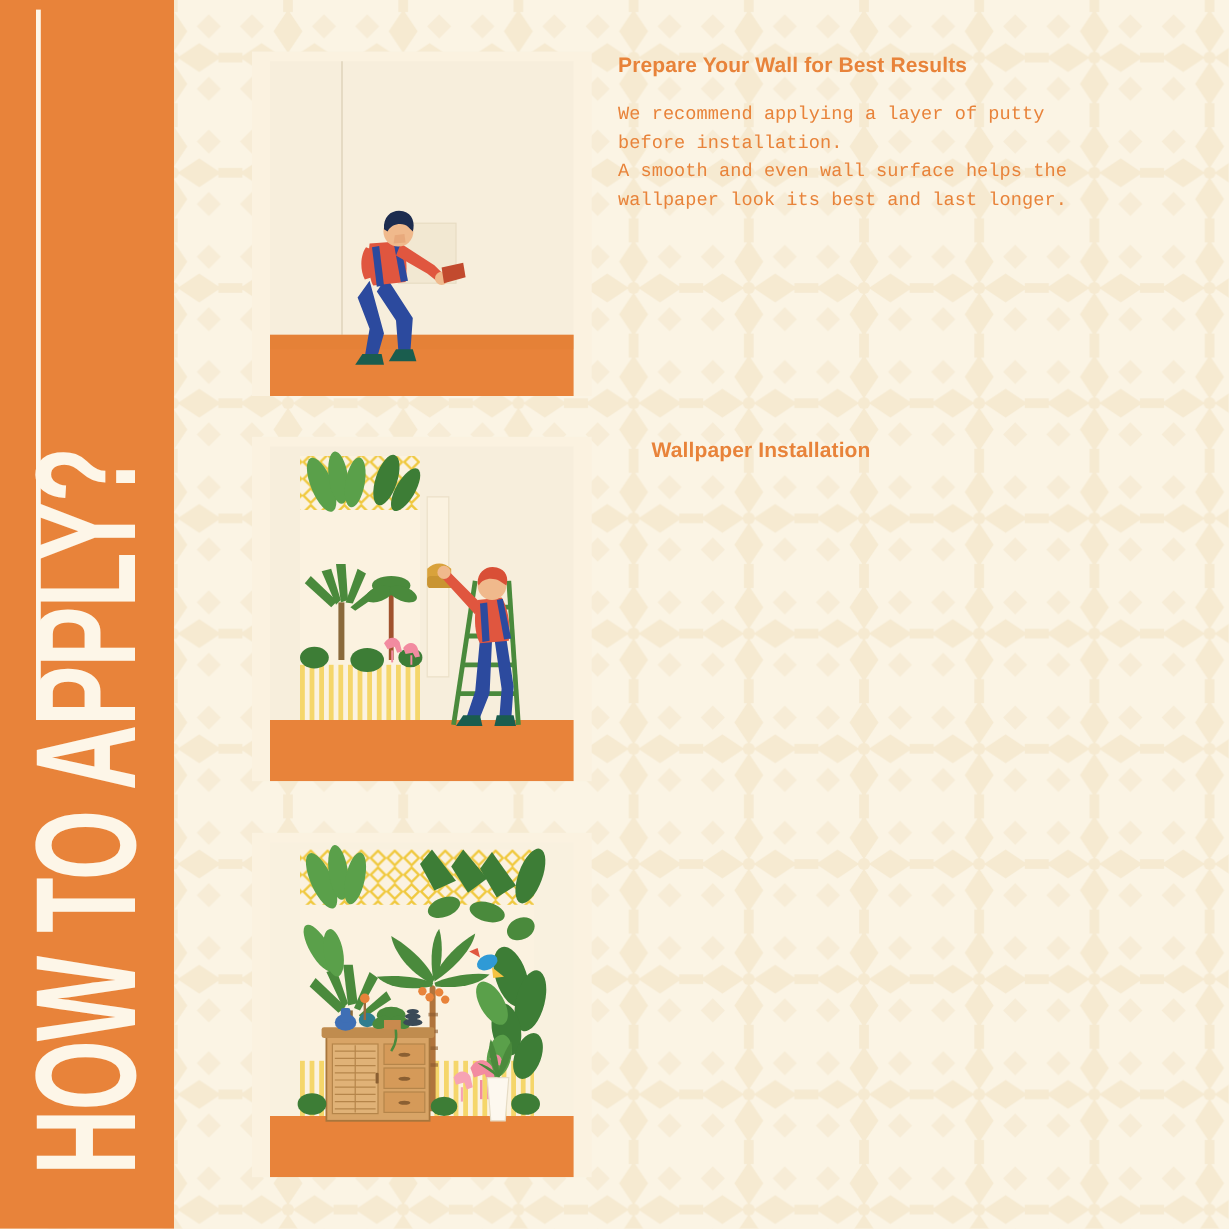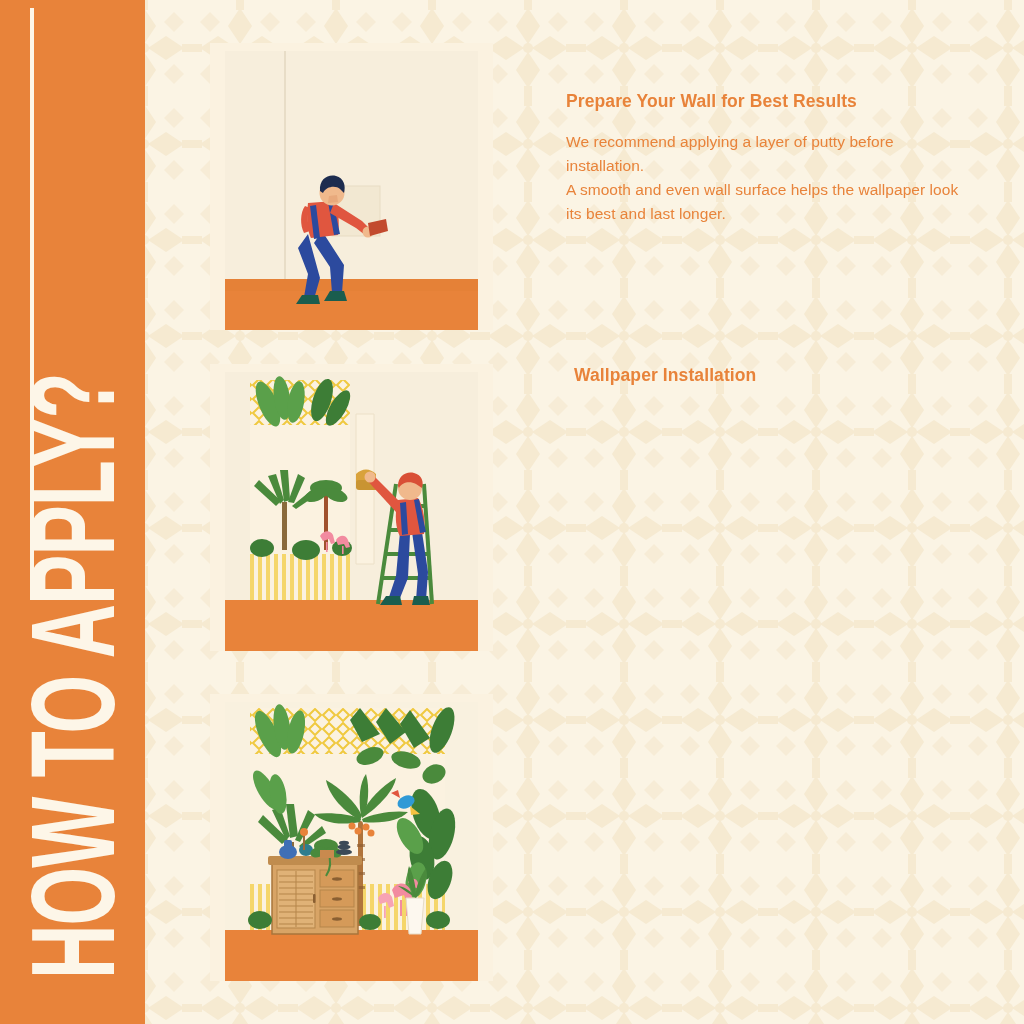--- a/index.html
+++ b/index.html
@@ -97,28 +97,29 @@
     margin: 0 0 18px 0;
     letter-spacing: 0.1px;
   }
   .step-body {
     color: #e8833a;
     font-size: 15.5px;
     line-height: 1.55;
     margin: 0;
     white-space: pre-line;
     letter-spacing: 0.05px;
+    font-family: Liberation Mono, monospace;
   }
 
   
   #step-1-illustration { left: 210px; top: 43px;  width: 283px; height: 287px; }
-  #step-1-text         { left: 566px; top: 44px;  width: 400px; margin-top: 47px; }
+  #step-1-text         { left: 515px; top: 44px;  width: 400px; }
   
   #step-2-illustration { left: 210px; top: 364px; width: 283px; height: 287px; }
-  #step-2-text         { left: 574px; top: 365px; width: 410px; }
+  #step-2-text         { left: 543px; top: 365px; width: 410px; }
   
   #step-3-illustration { left: 210px; top: 694px; width: 283px; height: 287px; }
 </style>
 </head>
 <body>
 
 <div id="page">
 
   <svg id="bg-pattern" width="1024" height="1024" viewBox="0 0 1024 1024" aria-hidden="true">
     <defs>

